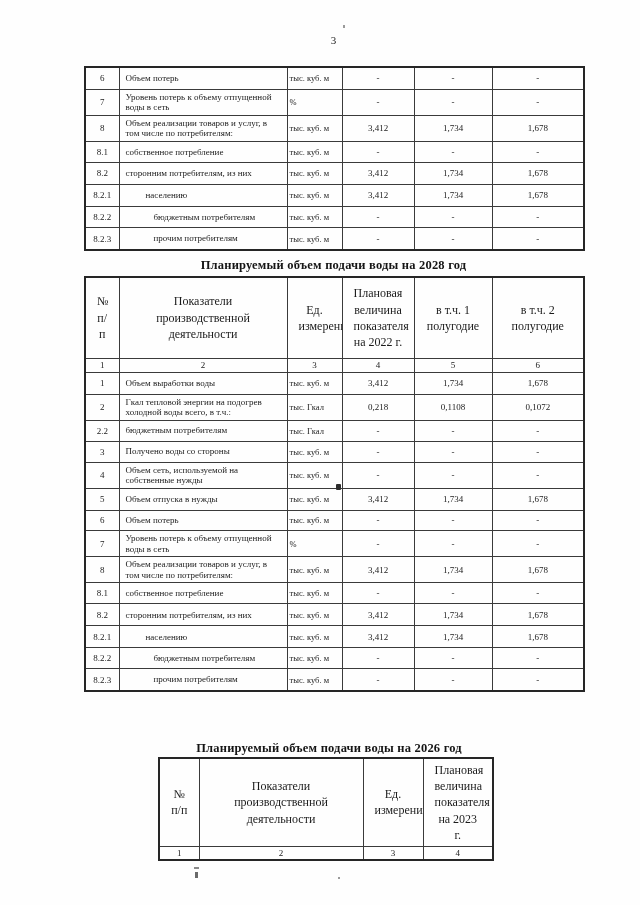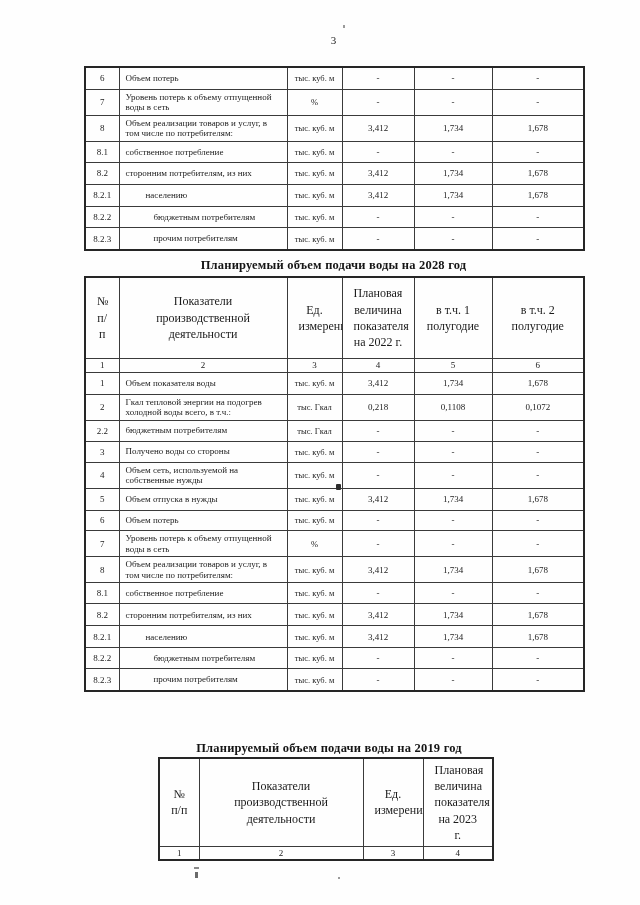--- a/index.html
+++ b/index.html
@@ -17,21 +17,21 @@
   .tbl table { border-collapse:collapse; table-layout:fixed; width:100%; }
   .tbl table { border:2px solid #262626; }
   .tbl td, .tbl th {
     border:1px solid #3a3a3a; vertical-align:middle;
     font-weight:normal; color:#1b1b1b; overflow:hidden;
   }
   th.hdr { font-size:12px; line-height:1.35; text-align:center; padding:3px 11px; }
   .numrow td { font-size:9px; height:14px; text-align:center; padding:0 2px; line-height:1; }
   td.num  { text-align:center; font-size:9px; padding:1px 2px; }
   td.name { text-align:left; font-size:9px; line-height:1.18; padding:2px 4px 2px 6px; }
-  td.unit { text-align:center; font-size:8.5px; padding:1px 2px; white-space:nowrap; }
+  td.unit { text-align:left; font-size:8.5px; padding:1px 2px; white-space:nowrap; }
   td.val  { text-align:center; font-size:9px; padding:1px 2px; }
   td.name.ind1 { padding-left:26px; }
   td.name.ind2 { padding-left:34px; }
   #table1      { left:84px;  top:66px;  width:499px; }
   #table2022   { left:84px;  top:276px; width:499px; }
   #table2023   { left:158px; top:757px; width:334px; }
   .tbl-title {
     position:absolute; font-weight:bold; font-size:12.5px;
     text-align:center; letter-spacing:0.2px; color:#151515;
   }
@@ -157,21 +157,21 @@
           <td>2</td>
           <td>3</td>
           <td>4</td>
           <td>5</td>
           <td>6</td>
         </tr>
       </thead>
       <tbody>
           <tr style="height: 22px;">
             <td class="num">1</td>
-            <td class="name">Объем показателя воды</td>
+            <td class="name">Объем выработки воды</td>
             <td class="unit">тыс. куб. м</td>
             <td class="val">3,412</td>
             <td class="val">1,734</td>
             <td class="val">1,678</td>
           </tr>
           <tr style="height: 24px;">
             <td class="num">2</td>
             <td class="name">Гкал тепловой энергии на подогрев холодной воды всего, в т.ч.:</td>
             <td class="unit">тыс. Гкал</td>
             <td class="val">0,218</td>
@@ -271,21 +271,21 @@
             <td class="name ind2">прочим потребителям</td>
             <td class="unit">тыс. куб. м</td>
             <td class="val">-</td>
             <td class="val">-</td>
             <td class="val">-</td>
           </tr>
         </tbody>
     </table>
   </div>
 
-  <div class="tbl-title" id="t2023-title">Планируемый объем подачи воды на 2019 год</div>
+  <div class="tbl-title" id="t2023-title">Планируемый объем подачи воды на 2026 год</div>
   <div class="tbl" id="table2023">
     <table>
       <colgroup>
         <col style="width:40px">
           <col style="width:164px">
           <col style="width:60px">
           <col style="width:70px">
       </colgroup>
       <thead>
         <tr>

